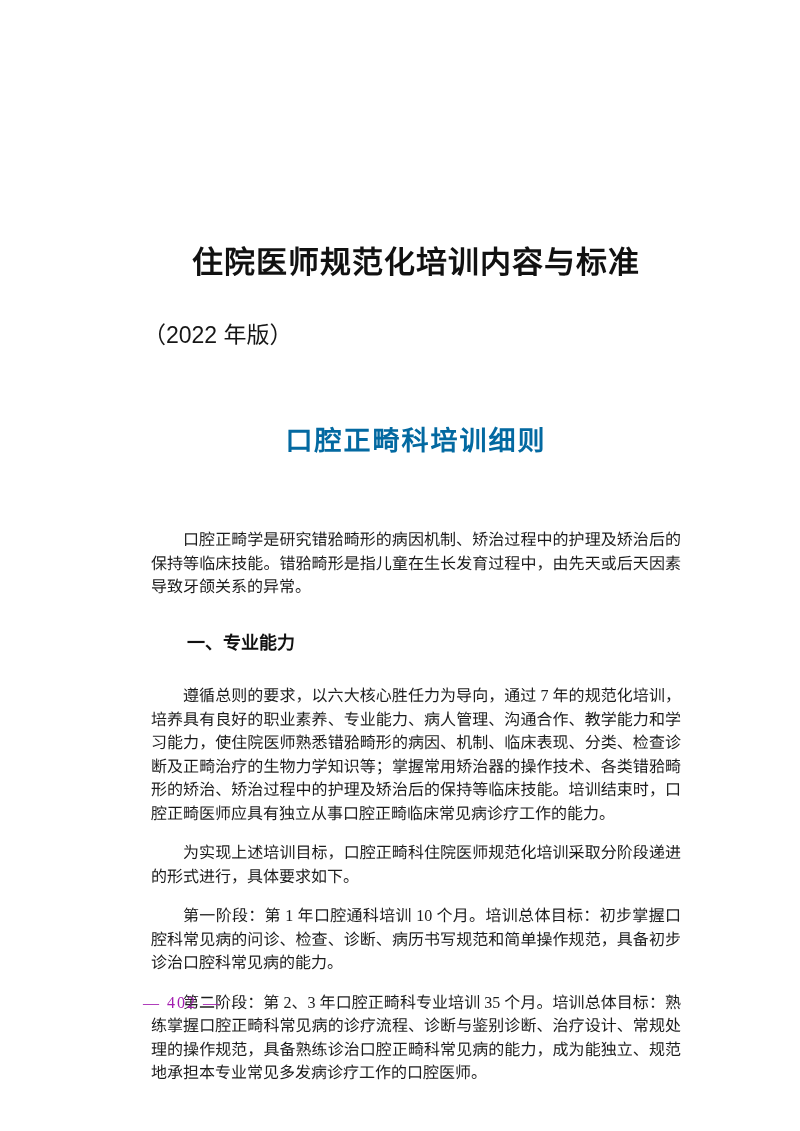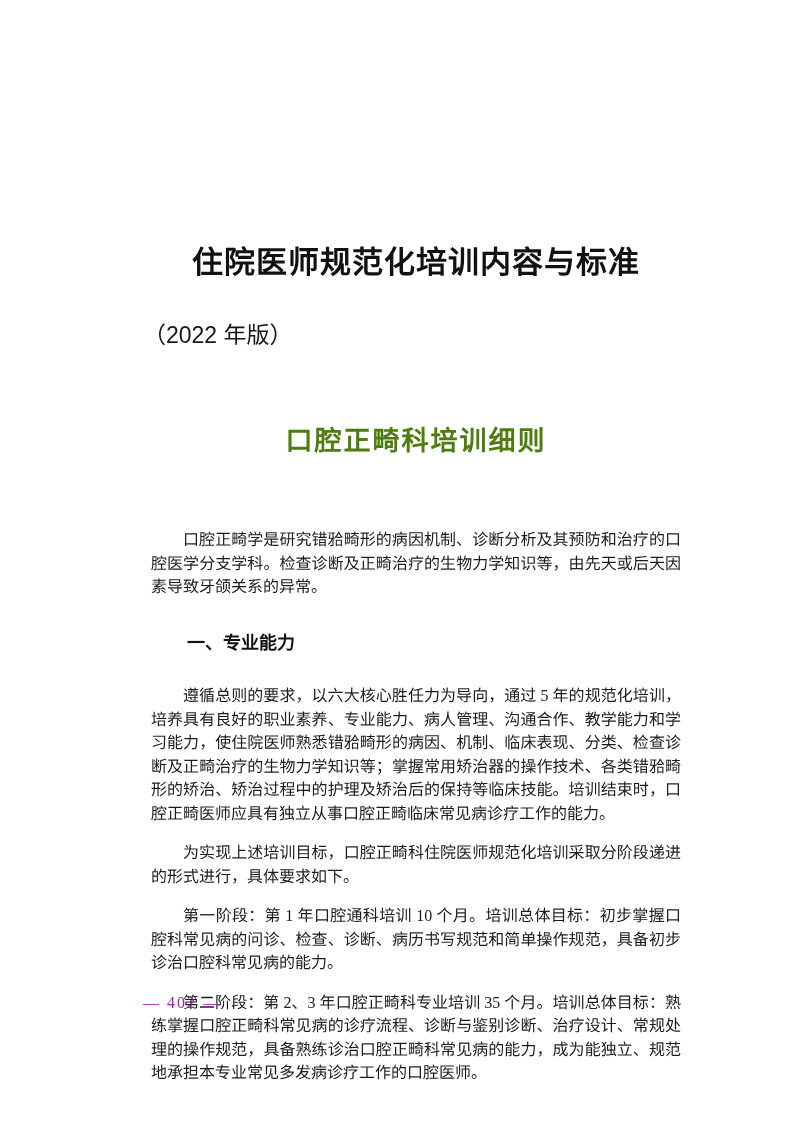--- a/index.html
+++ b/index.html
@@ -48,21 +48,21 @@
   }
 
   .doc-subtitle {
     font-family: "Liberation Sans", "DejaVu Sans", sans-serif;
     font-weight: 700;
     font-size: 27px;
     line-height: 32px;
     text-align: center;
     letter-spacing: 2px;
     margin-top: 59px;
-    color: #4d7c0f;
+    color: #0369a1;
   }
 
   .body-text {
     margin-top: 47px;
     font-size: 16px;
     line-height: 23.5px;
     text-align: justify;
     text-justify: inter-ideograph;
   }
 
@@ -98,25 +98,25 @@
   <div class="content">
 
     <h1 class="doc-title">住院医师规范化培训内容与标准</h1>
 
     <div class="doc-edition">（2022 年版）</div>
 
     <h2 class="doc-subtitle">口腔正畸科培训细则</h2>
 
     <div class="body-text">
 
-      <p>口腔正畸学是研究错𬌗畸形的病因机制、诊断分析及其预防和治疗的口腔医学分支学科。检查诊断及正畸治疗的生物力学知识等，由先天或后天因素导致牙颌关系的异常。</p>
+      <p>口腔正畸学是研究错𬌗畸形的病因机制、矫治过程中的护理及矫治后的保持等临床技能。错𬌗畸形是指儿童在生长发育过程中，由先天或后天因素导致牙颌关系的异常。</p>
 
       <h3 class="section-heading">一、专业能力</h3>
 
-      <p>遵循总则的要求，以六大核心胜任力为导向，通过 5 年的规范化培训，培养具有良好的职业素养、专业能力、病人管理、沟通合作、教学能力和学习能力，使住院医师熟悉错𬌗畸形的病因、机制、临床表现、分类、检查诊断及正畸治疗的生物力学知识等；掌握常用矫治器的操作技术、各类错𬌗畸形的矫治、矫治过程中的护理及矫治后的保持等临床技能。培训结束时，口腔正畸医师应具有独立从事口腔正畸临床常见病诊疗工作的能力。</p>
+      <p>遵循总则的要求，以六大核心胜任力为导向，通过 7 年的规范化培训，培养具有良好的职业素养、专业能力、病人管理、沟通合作、教学能力和学习能力，使住院医师熟悉错𬌗畸形的病因、机制、临床表现、分类、检查诊断及正畸治疗的生物力学知识等；掌握常用矫治器的操作技术、各类错𬌗畸形的矫治、矫治过程中的护理及矫治后的保持等临床技能。培训结束时，口腔正畸医师应具有独立从事口腔正畸临床常见病诊疗工作的能力。</p>
 
       <p>为实现上述培训目标，口腔正畸科住院医师规范化培训采取分阶段递进的形式进行，具体要求如下。</p>
 
       <p>第一阶段：第 1 年口腔通科培训 10 个月。培训总体目标：初步掌握口腔科常见病的问诊、检查、诊断、病历书写规范和简单操作规范，具备初步诊治口腔科常见病的能力。</p>
 
       <p>第二阶段：第 2、3 年口腔正畸科专业培训 35 个月。培训总体目标：熟练掌握口腔正畸科常见病的诊疗流程、诊断与鉴别诊断、治疗设计、常规处理的操作规范，具备熟练诊治口腔正畸科常见病的能力，成为能独立、规范地承担本专业常见多发病诊疗工作的口腔医师。</p>
 
     </div>
   </div>
 

